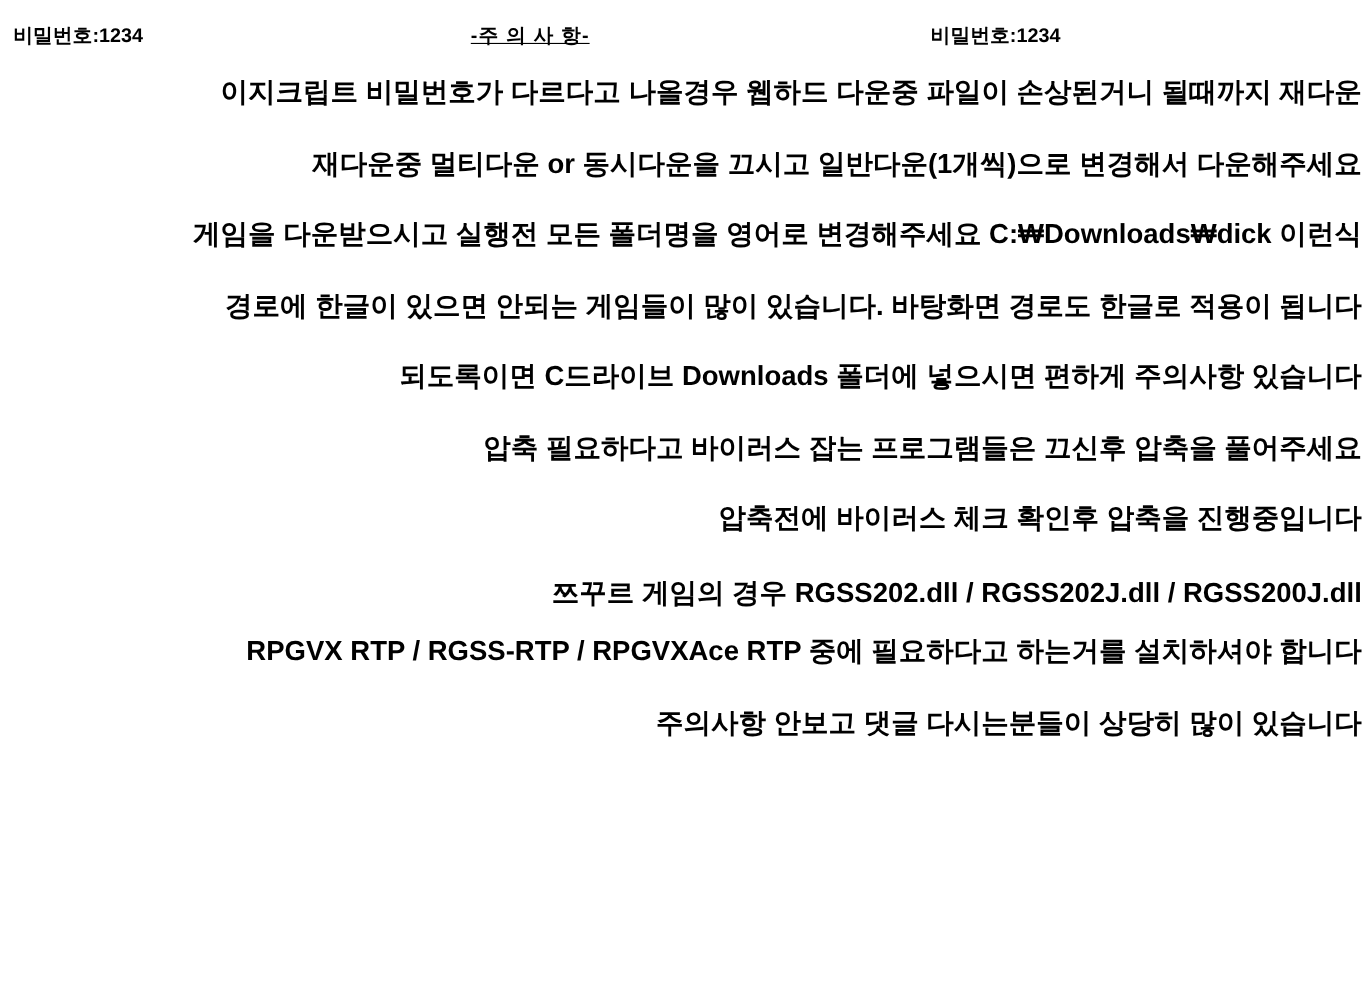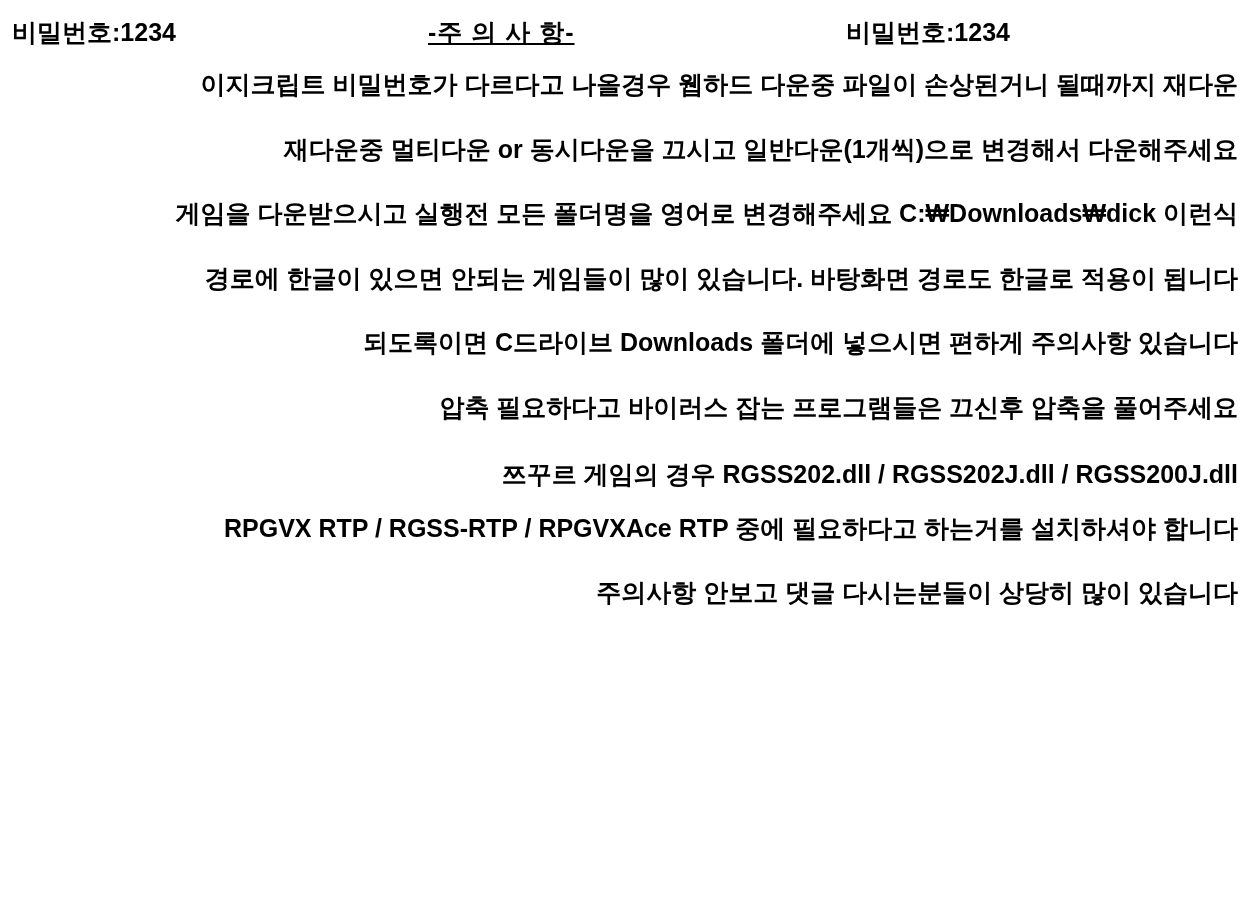--- a/index.html
+++ b/index.html
@@ -19,21 +19,21 @@
     width: 1246px;
     height: 897px;
     box-sizing: border-box;
     padding: 10px 8px 0 8px;
   }
 
   
   .header-row {
     position: relative;
     height: 44px;
-    font-size: 25px;
+    font-size: 18px;
     font-weight: bold;
     line-height: 44px;
     white-space: nowrap;
   }
   .header-left {
     position: absolute;
     left: 4px;
     top: 0;
   }
   .header-center {
@@ -82,18 +82,19 @@
     <span class="header-right">비밀번호:1234</span>
   </div>
 
   <div class="body-block">
     <p class="para">이지크립트 비밀번호가 다르다고 나올경우 웹하드 다운중 파일이 손상된거니 될때까지 재다운</p>
     <p class="para">재다운중 멀티다운 or 동시다운을 끄시고 일반다운(1개씩)으로 변경해서 다운해주세요</p>
     <p class="para">게임을 다운받으시고 실행전 모든 폴더명을 영어로 변경해주세요 C:₩Downloads₩dick 이런식</p>
     <p class="para">경로에 한글이 있으면 안되는 게임들이 많이 있습니다. 바탕화면 경로도 한글로 적용이 됩니다</p>
     <p class="para">되도록이면 C드라이브 Downloads 폴더에 넣으시면 편하게 주의사항 있습니다</p>
     <p class="para">압축 필요하다고 바이러스 잡는 프로그램들은 끄신후 압축을 풀어주세요</p>
+    <p class="para">압축전에 바이러스 체크 확인후 압축을 진행중입니다</p>
     <p class="para tight gap-before">쯔꾸르 게임의 경우 RGSS202.dll / RGSS202J.dll / RGSS200J.dll</p>
     <p class="para">RPGVX RTP /  RGSS-RTP  / RPGVXAce RTP 중에 필요하다고 하는거를 설치하셔야 합니다</p>
     <p class="para last">주의사항 안보고 댓글 다시는분들이 상당히 많이 있습니다</p>
   </div>
 
 </div>
 
 </body></html>

